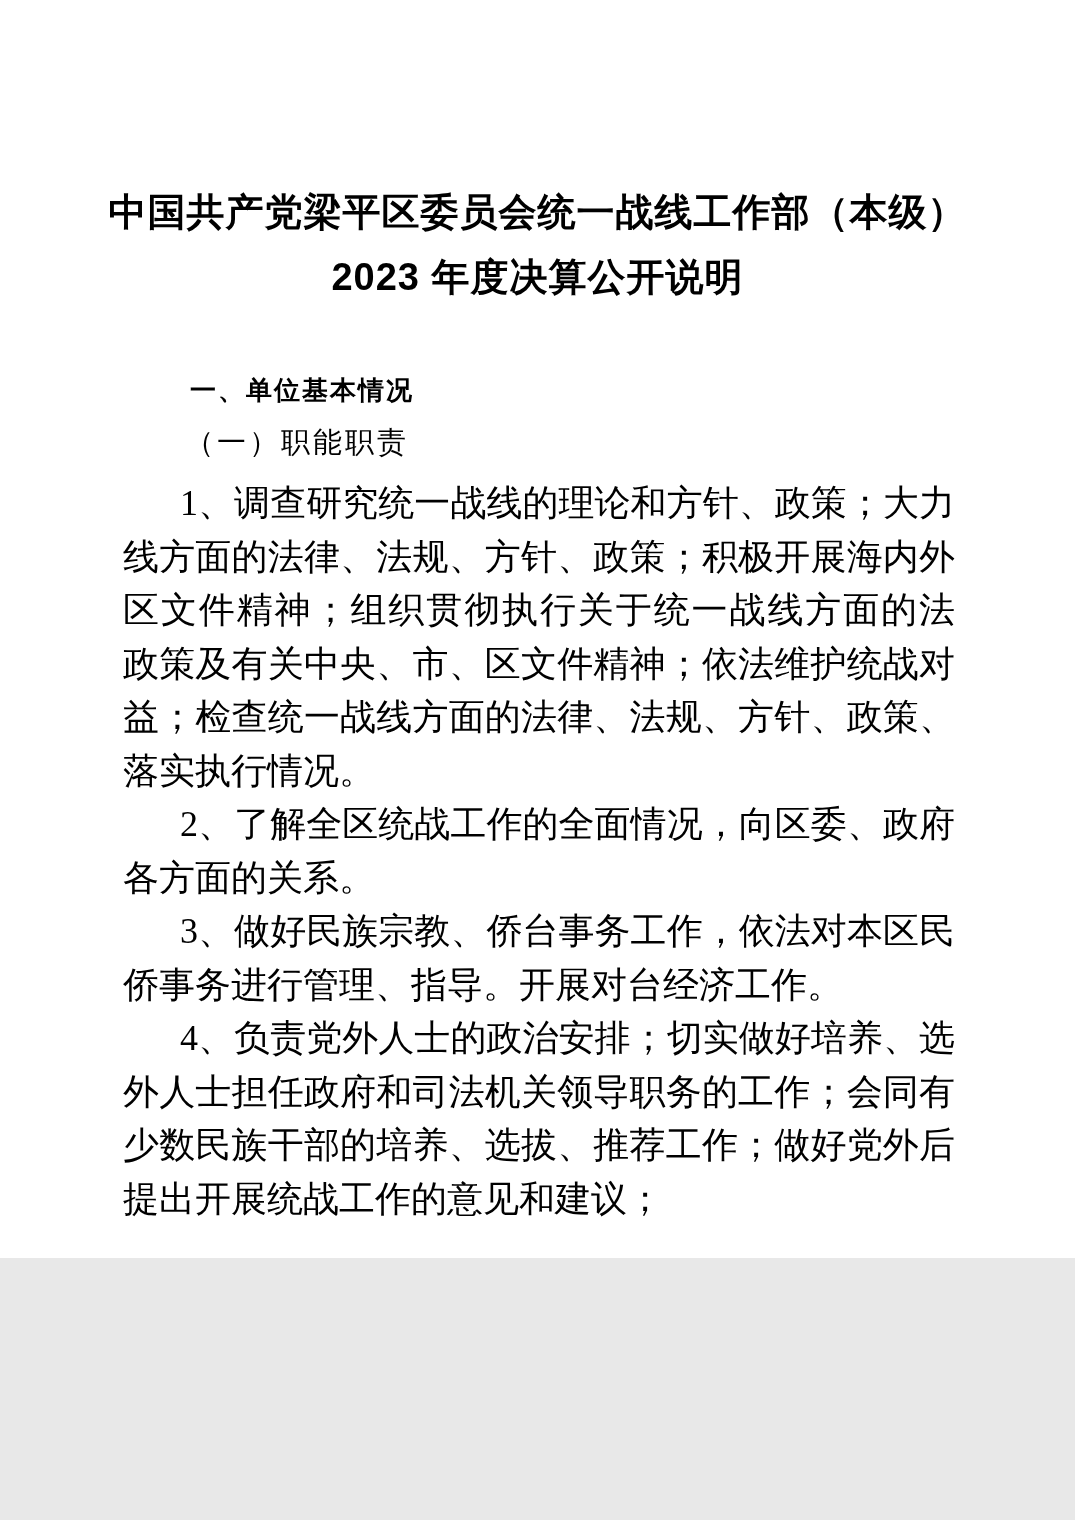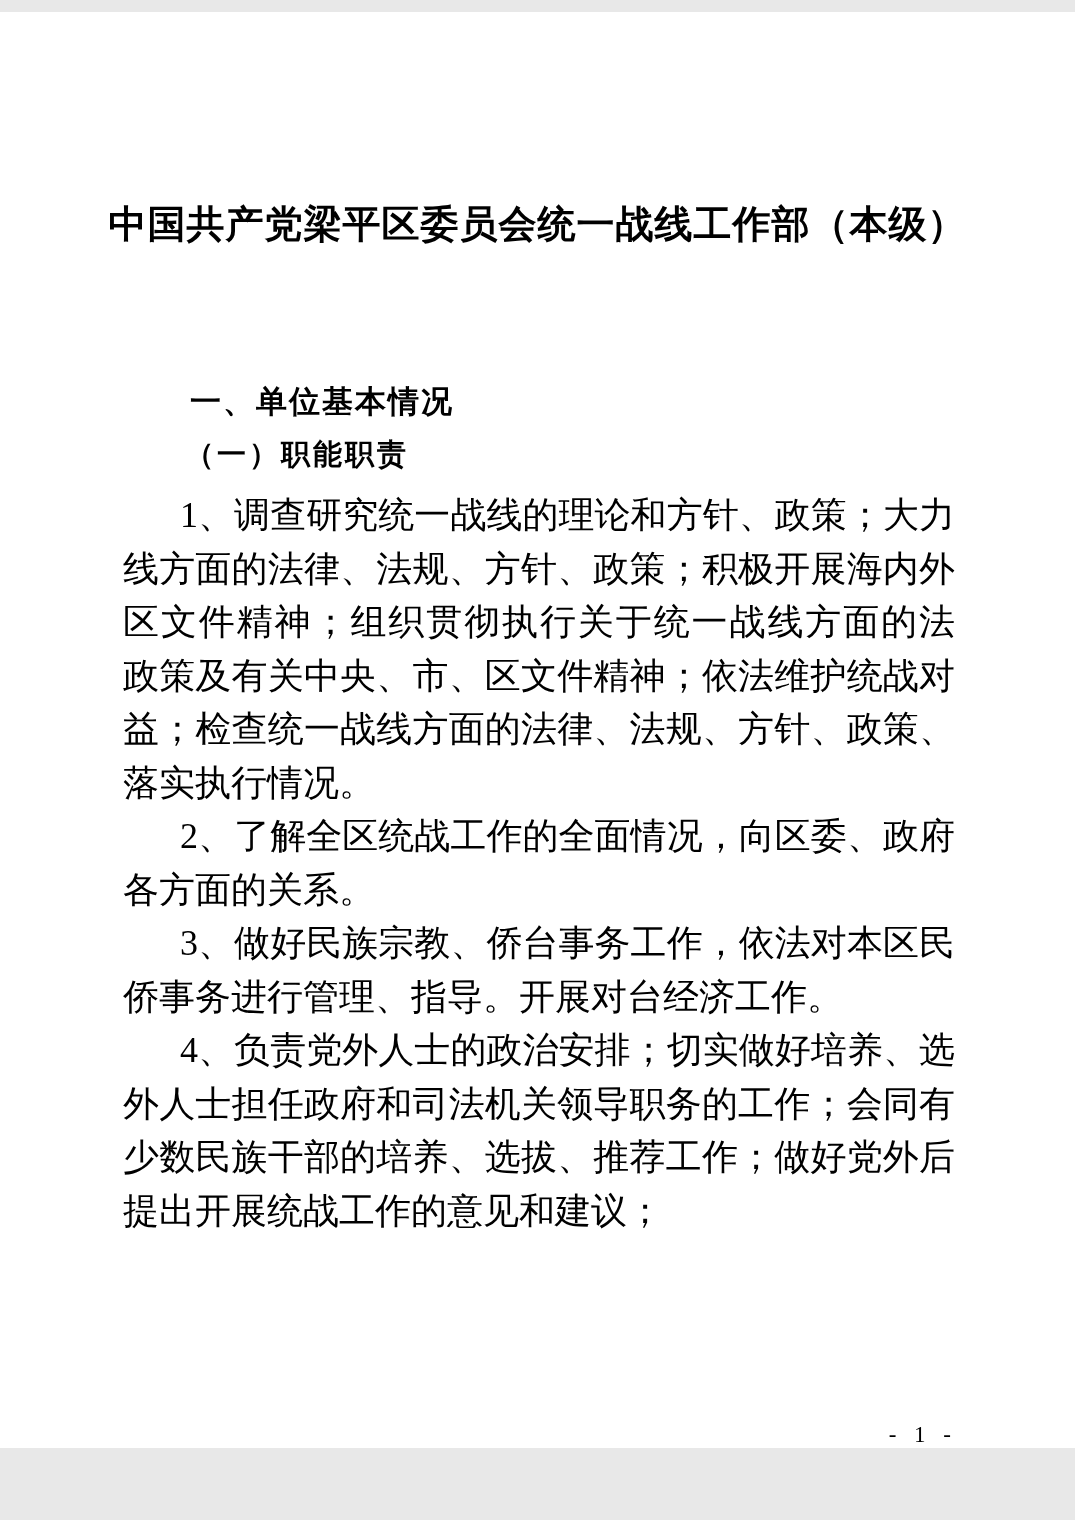--- a/index.html
+++ b/index.html
@@ -3,22 +3,22 @@
 <meta charset="utf-8">
 <style>
   html, body {
     margin: 0;
     padding: 0;
     background: #e8e8e8;
   }
   .page {
     position: relative;
     width: 1075px;
-    height: 1436px;
-    margin: 12px auto;
+    height: 1258px;
+    margin: 0 auto;
     background: #ffffff;
     color: #000000;
     overflow: hidden;
     font-family: "Liberation Serif", "DejaVu Serif", serif;
   }
   .doc-title {
     position: absolute;
     top: 180px;
     left: 0;
     width: 1075px;
@@ -28,30 +28,30 @@
     font-size: 38px;
     line-height: 65px;
     letter-spacing: 1px;
   }
   .heading-1 {
     position: absolute;
     top: 372px;
     left: 190px;
     font-family: "Liberation Sans", "DejaVu Sans", sans-serif;
     font-weight: 700;
-    font-size: 31px;
+    font-size: 26px;
     line-height: 36px;
     letter-spacing: 2px;
   }
   .heading-2 {
     position: absolute;
     top: 425px;
     left: 185px;
     font-family: "Liberation Serif", "DejaVu Serif", serif;
-    font-weight: 700;
+    font-weight: 400;
     font-size: 29px;
     line-height: 34px;
     letter-spacing: 3px;
   }
   .body-lines {
     position: absolute;
     top: 477px;
     left: 123px;
     width: 832px;
   }
@@ -80,20 +80,21 @@
     font-family: "Liberation Serif", "DejaVu Serif", serif;
   }
 </style>
 </head>
 <body>
 
 <div class="page">
 
   <div class="doc-title">
     <div>中国共产党梁平区委员会统一战线工作部（本级）</div>
+    <div>2023 年度决算公开说明</div>
   </div>
 
   <div class="heading-1">一、单位基本情况</div>
 
   <div class="heading-2">（一）职能职责</div>
 
   <div class="body-lines">
     <div class="line indent">1、调查研究统一战线的理论和方针、政策；大力宣传统一战</div>
     <div class="line">线方面的法律、法规、方针、政策；积极开展海内外统一战线的</div>
     <div class="line">区文件精神；组织贯彻执行关于统一战线方面的法律、法规、方针、</div>

